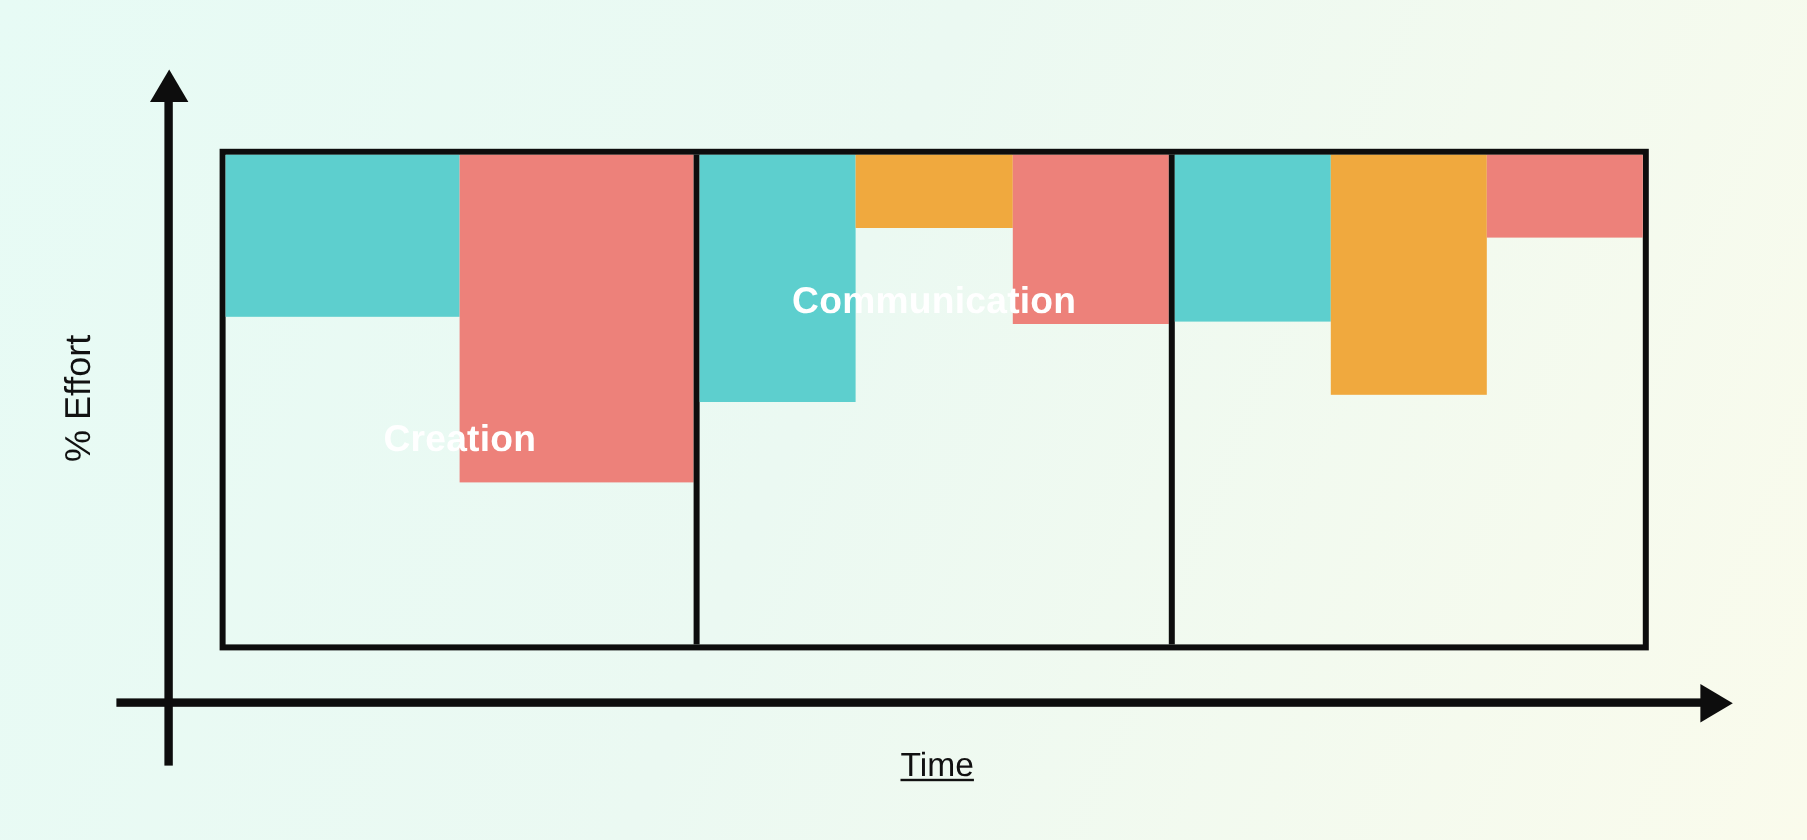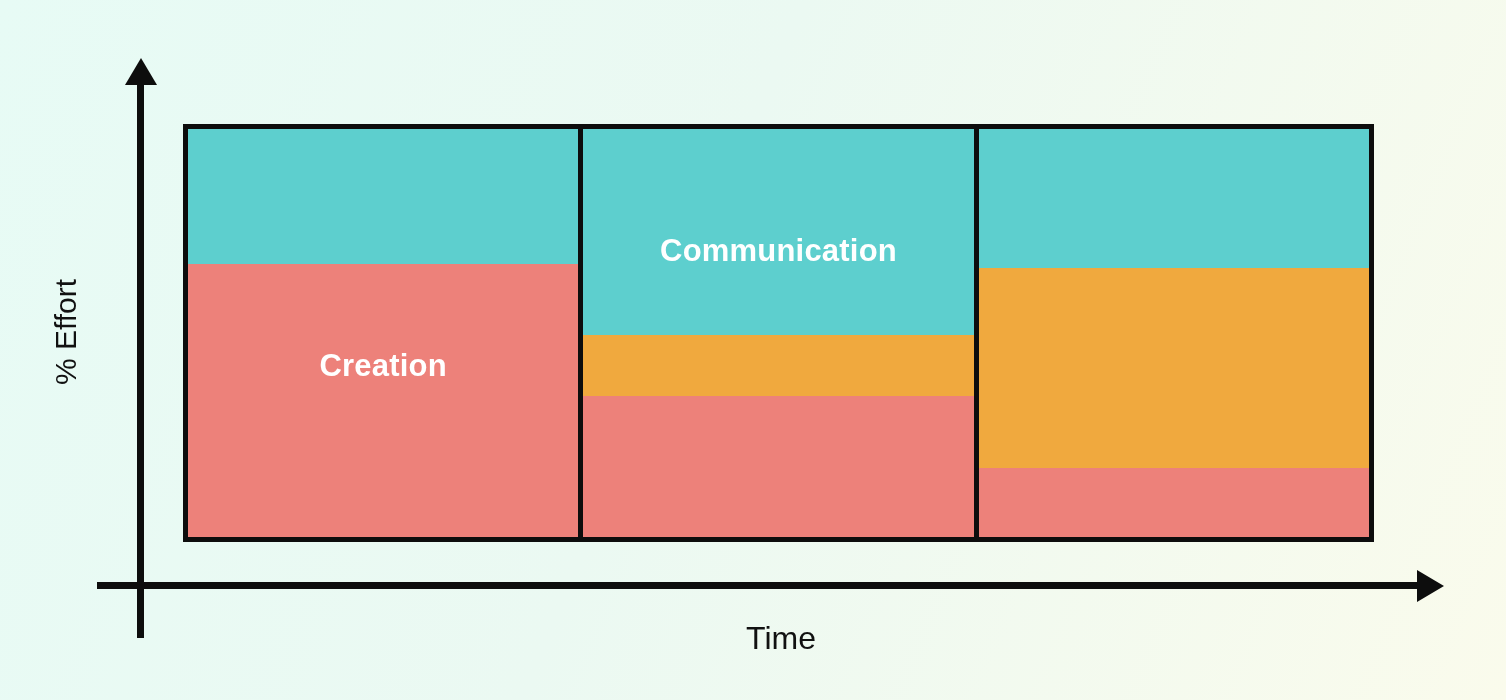--- a/index.html
+++ b/index.html
@@ -18,21 +18,21 @@
     left: 183px; top: 124px;
     width: 1191px; height: 418px;
     border: 5px solid #0d0d0d;
     box-sizing: border-box;
     display: flex;
   }
   .column {
     flex: 1 1 0;
     position: relative;
     display: flex;
-    flex-direction: column;
+    flex-direction: row;
   }
   .column + .column { border-left: 5px solid #0d0d0d; }
   .segment { width: 100%; }
   .col-label {
     position: absolute;
     left: 0; right: 0;
     transform: translateY(-50%);
     text-align: center;
     color: #ffffff;
     font-size: 31px;
@@ -75,23 +75,24 @@
     left: 66px; top: 332px;
     transform: translate(-50%, -50%) rotate(-90deg);
     font-size: 30px;
     color: #111111;
     white-space: nowrap;
   }
   .x-axis-label {
     position: absolute;
     left: 781px; top: 638px;
     transform: translate(-50%, -50%);
-    font-size: 32px;
+    font-size: 28px;
     color: #111111;
     white-space: nowrap;
+    text-decoration: underline;
   }
 </style>
 </head>
 <body>
 
 <div class="stage">
 
   <div class="y-axis-line"></div>
   <div class="y-axis-arrow"></div>
   <div class="x-axis-line"></div>

